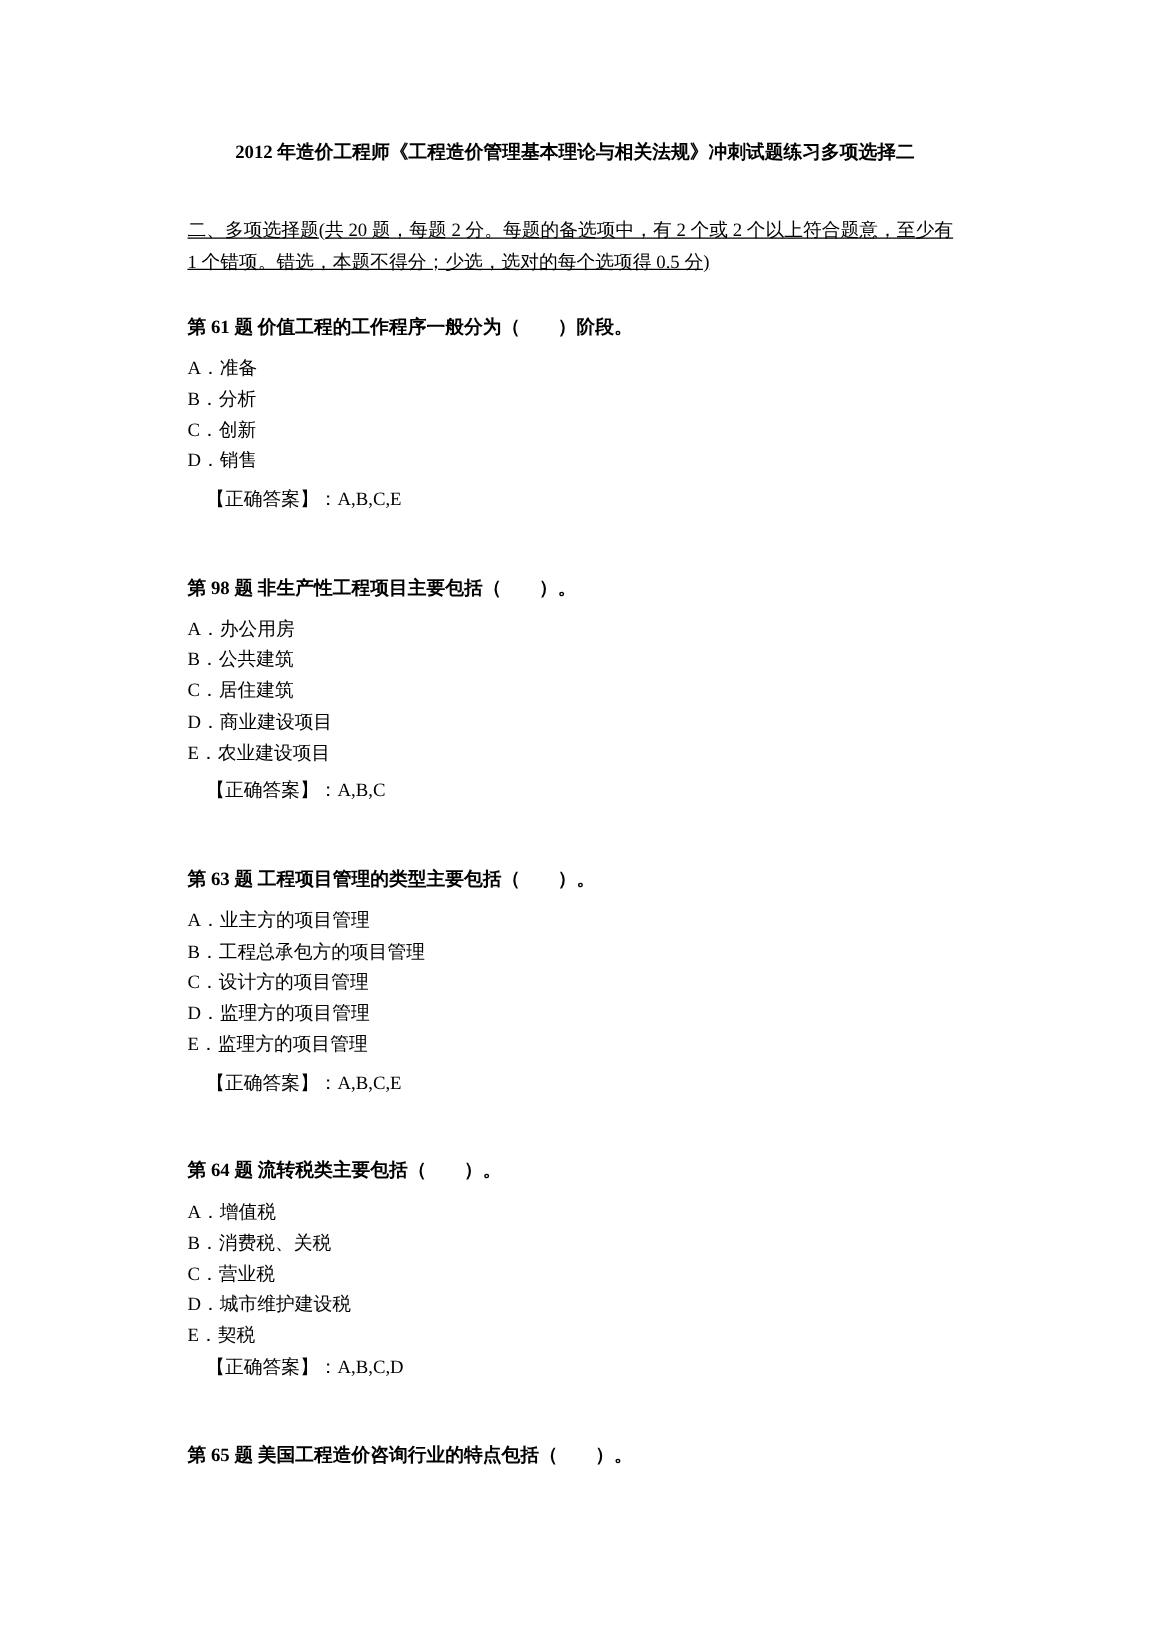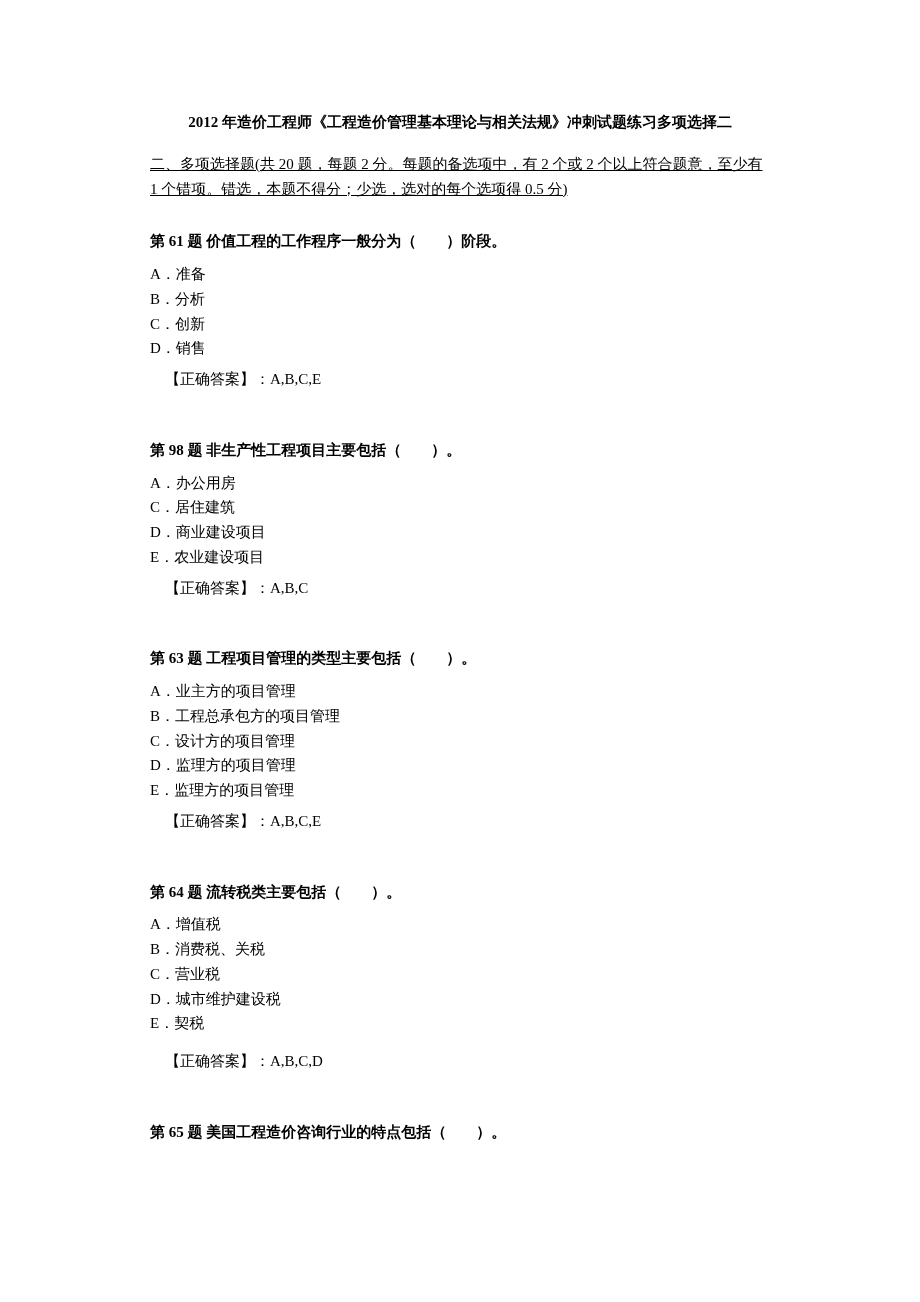--- a/index.html
+++ b/index.html
@@ -9,40 +9,40 @@
       color: #000;
       background: #fff;
       margin: 0;
       padding: 110px 150px 60px 150px;
       width: 920px;
       box-sizing: border-box;
     }
     .title {
       font-weight: bold;
       text-align: center;
-      margin-bottom: 17px;
+      margin-bottom: 38px;
     }
     .section-intro {
       margin-bottom: 28px;
       text-decoration: underline;
     }
     .question {
       margin-bottom: 8px;
       font-weight: bold;
     }
     .option {
       margin: 0;
     }
     .answer {
       margin-top: 6px;
       margin-bottom: 46px;
       padding-left: 1em;
     }
     .answer-tight {
-      margin-top: 13px;
+      margin-top: 0;
       margin-bottom: 46px;
       padding-left: 1em;
     }
     .q-block {
     }
   </style>
 </head>
 <body>
 
 <div class="title">2012 年造价工程师《工程造价管理基本理论与相关法规》冲刺试题练习多项选择二</div>
@@ -54,20 +54,21 @@
       <div class="question">第 61 题  价值工程的工作程序一般分为（　　）阶段。</div>
       <div class="option">A．准备</div>
       <div class="option">B．分析</div>
       <div class="option">C．创新</div>
       <div class="option">D．销售</div>
       <div class="answer"><span>【正确答案】：</span><span>A,B,C,E</span></div>
     </div>
     <div class="q-block">
       <div class="question">第 98 题  非生产性工程项目主要包括（　　）。</div>
       <div class="option">A．办公用房</div>
+      <div class="option">B．公共建筑</div>
       <div class="option">C．居住建筑</div>
       <div class="option">D．商业建设项目</div>
       <div class="option">E．农业建设项目</div>
       <div class="answer"><span>【正确答案】：</span><span>A,B,C</span></div>
     </div>
     <div class="q-block">
       <div class="question">第 63 题  工程项目管理的类型主要包括（　　）。</div>
       <div class="option">A．业主方的项目管理</div>
       <div class="option">B．工程总承包方的项目管理</div>
       <div class="option">C．设计方的项目管理</div>

